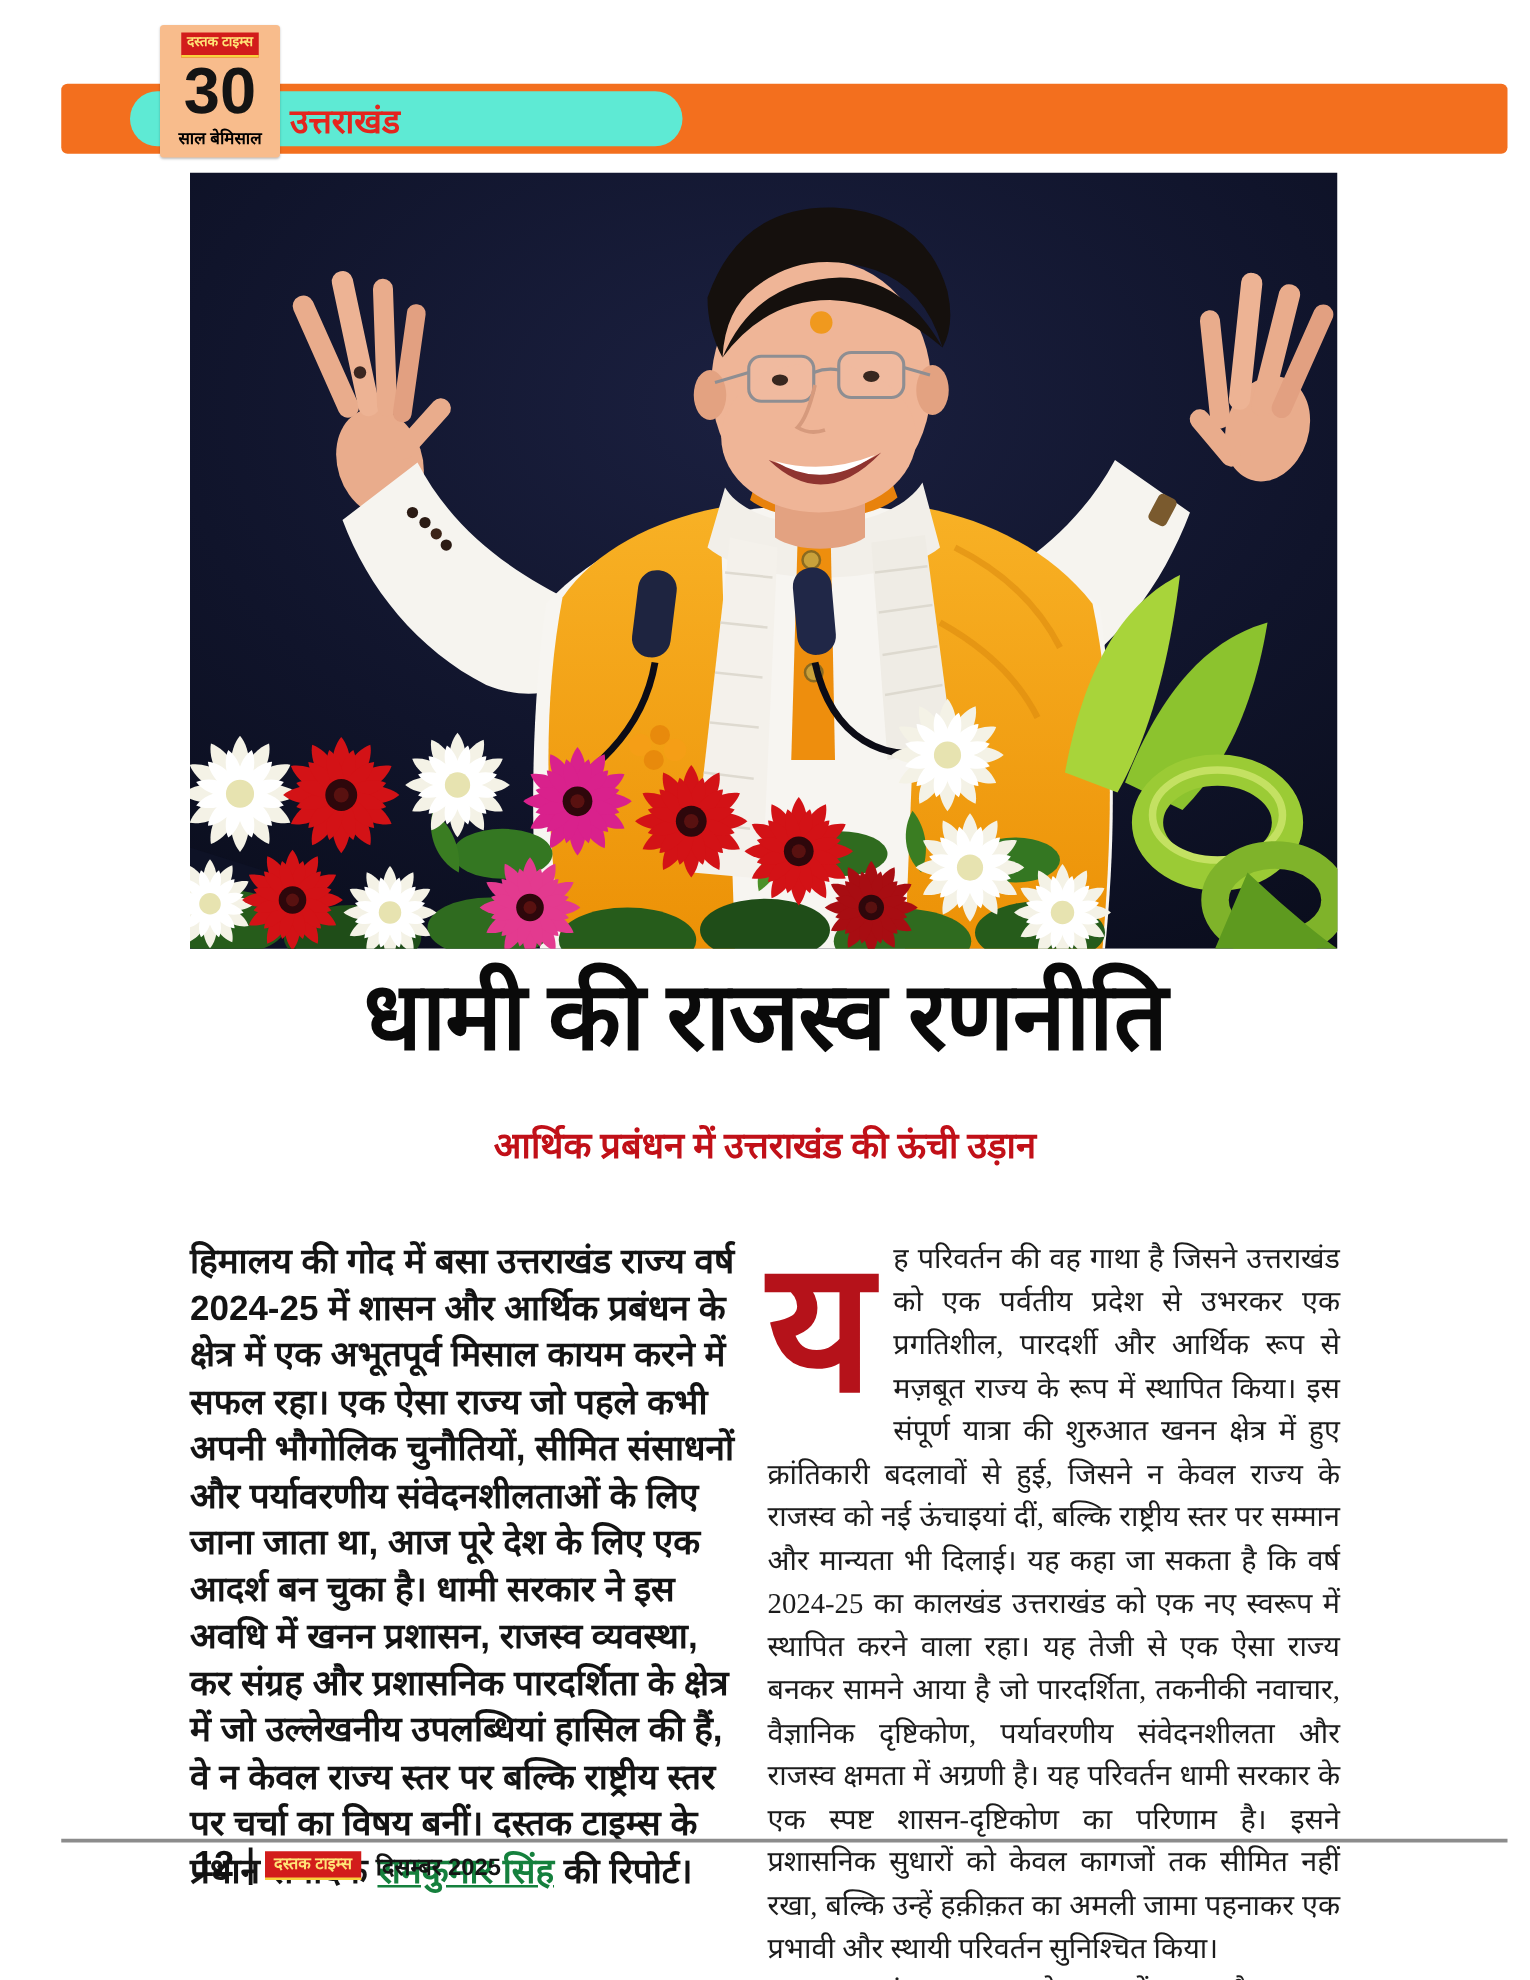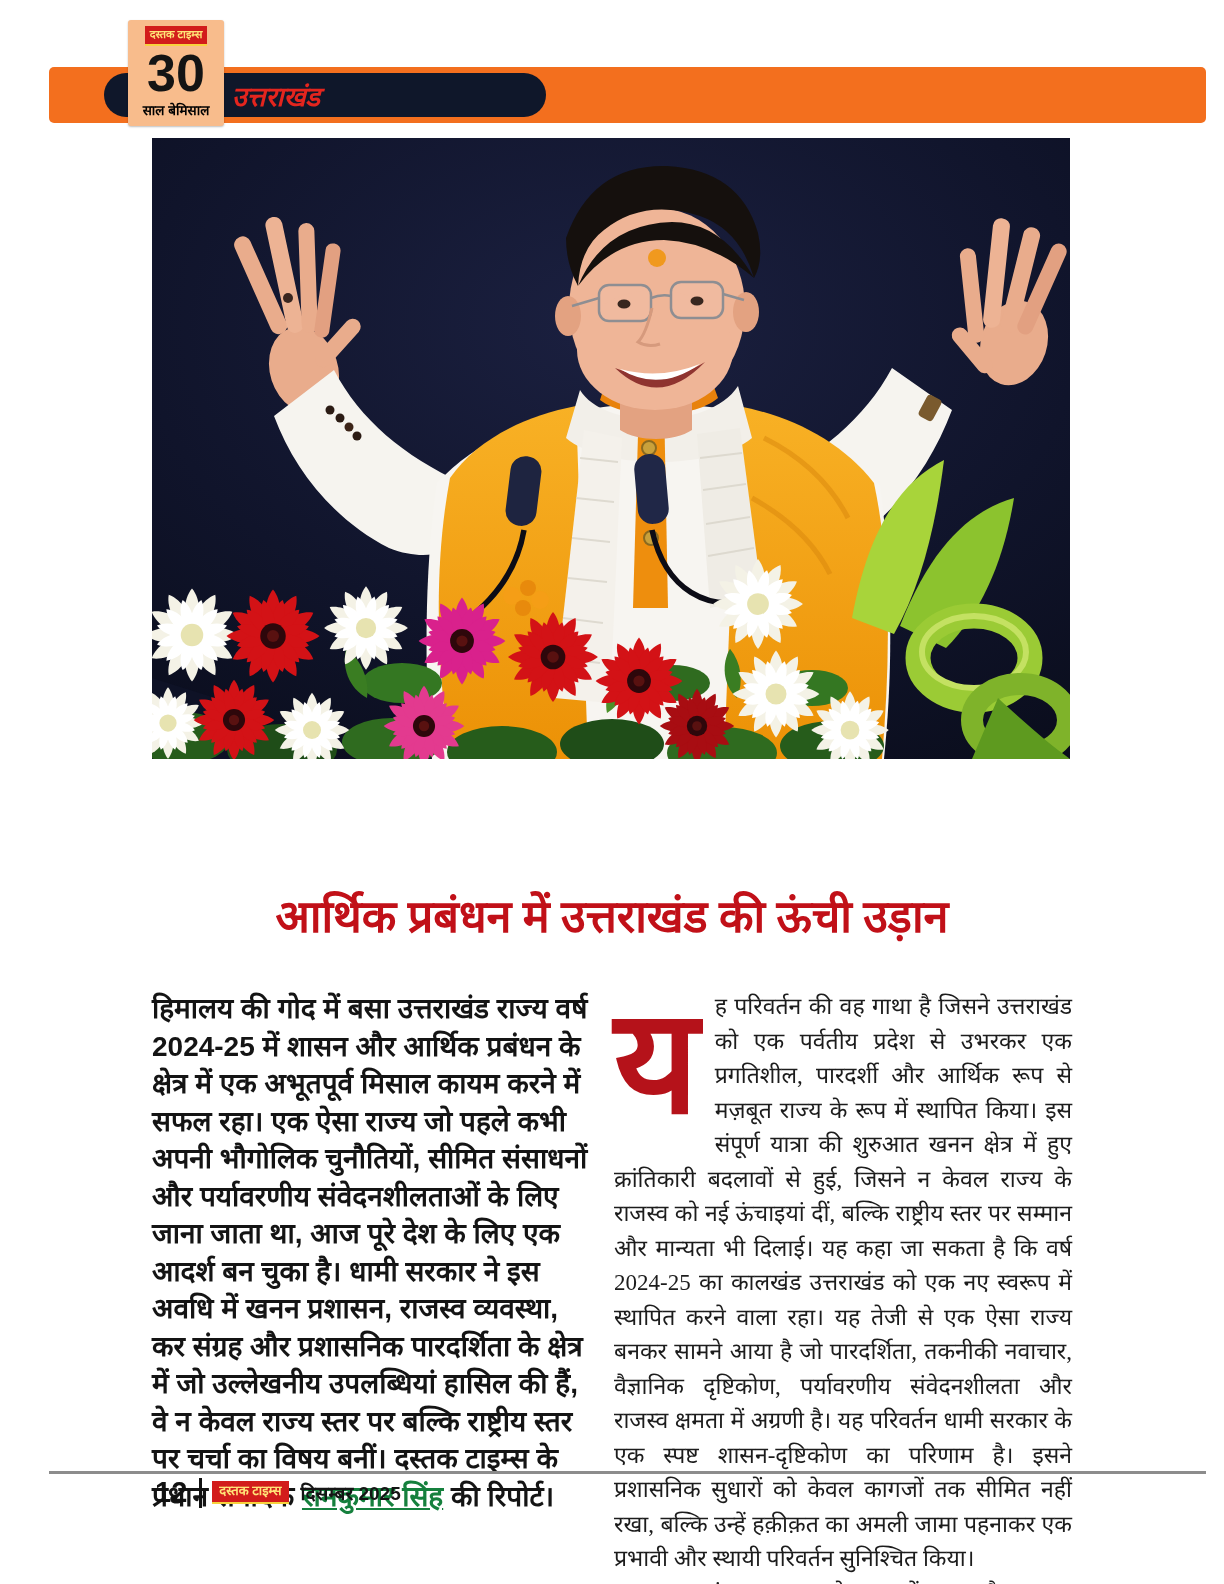--- a/index.html
+++ b/index.html
@@ -3,42 +3,42 @@
 <meta charset="utf-8">
 <style>
   html,body{margin:0;padding:0;background:#ffffff;}
   .page{position:relative;width:1224px;height:1584px;background:#fff;overflow:hidden;
         font-family:"Liberation Serif", serif;}
   [data-interactable]{cursor:default;}
 
   
   .topbar{position:absolute;left:49px;top:67px;width:1157px;height:56px;
           background:#F36F1E;border-radius:5px;}
-  .pill{position:absolute;left:104px;top:73px;width:442px;height:44px;background:#0f172a;
-        border-radius:22px;display:flex;align-items:center;font-style:italic;}
+  .pill{position:absolute;left:104px;top:73px;width:442px;height:44px;background:#5eead4;
+        border-radius:22px;display:flex;align-items:center;}
   .section{margin-left:128px;color:#E4251E;font-weight:700;font-size:27px;
            font-family:"Liberation Sans", sans-serif;}
   .badge{position:absolute;left:128px;top:20px;width:96px;height:106px;background:#F8BC8C;
          border-radius:3px;box-shadow:0 1px 2px rgba(0,0,0,.25);display:flex;flex-direction:column;
          align-items:center;font-family:"Liberation Sans", sans-serif;}
   .badge-logo{margin-top:6px;background:#D21C1B;color:#FFE477;font-weight:700;font-size:11px;
               line-height:15px;padding:1px 5px 2px;border-bottom:2px solid #F7D23E;white-space:nowrap;}
   .badge-num{font-size:52px;font-weight:800;color:#141414;line-height:52px;margin-top:1px;
              font-family:"Liberation Sans", sans-serif;}
   .badge-cap{font-size:13.5px;font-weight:700;color:#000000;margin-top:2px;white-space:nowrap;}
 
   
   .photo{position:absolute;left:152px;top:138px;width:918px;height:621px;margin:0;padding:0;}
   .photo svg{display:block;}
 
   
   h1{position:absolute;left:62px;top:762px;width:1100px;margin:0;text-align:center;
      font-size:76px;line-height:104px;font-weight:800;color:#0A0A0A;letter-spacing:-1px;}
   h2{position:absolute;left:62px;top:886px;width:1100px;margin:0;text-align:center;
-     font-size:45px;line-height:62px;font-weight:700;color:#C11018;}
+     font-size:29px;line-height:62px;font-weight:700;color:#C11018;}
 
   
   .cols{position:absolute;left:152px;top:990px;width:920px;display:flex;}
   .col-left{width:436px;margin-right:26px;}
   .col-left p{margin:0;font-size:28px;line-height:37.5px;font-weight:700;color:#141414;
               font-family:"Liberation Sans", sans-serif;}
   .col-left .red{color:#15803d;text-decoration:underline;}
   .col-right{width:458px;}
   .col-right p{margin:0;font-size:23px;line-height:34.5px;color:#1c1c1c;text-align:justify;}
   .dropcap{float:left;font-size:146px;line-height:0.95;padding:4px 16px 8px 0;color:#B5121A;
@@ -250,20 +250,21 @@
         </g>
 
         <g data-interactable="false" color="#D9218C">
           <use href="#gerbera" transform="translate(310,503) scale(1.4)"></use>
           <use href="#gerbera" color="#E33A8F" transform="translate(272,588) scale(1.3)"></use>
         </g>
       </g>
     </svg>
   </figure>
 
+  <h1 data-interactable="false">धामी की राजस्व रणनीति</h1>
   <h2 data-interactable="false">आर्थिक प्रबंधन में उत्तराखंड की ऊंची उड़ान</h2>
 
   <section class="cols" data-interactable="false">
     <div class="col-left" data-interactable="false">
       <p data-interactable="false"><span data-interactable="false">हिमालय की गोद में बसा उत्तराखंड राज्य वर्ष 2024-25 में शासन और आर्थिक प्रबंधन के क्षेत्र में एक अभूतपूर्व मिसाल कायम करने में सफल रहा। एक ऐसा राज्य जो पहले कभी अपनी भौगोलिक चुनौतियों, सीमित संसाधनों और पर्यावरणीय संवेदनशीलताओं के लिए जाना जाता था, आज पूरे देश के लिए एक आदर्श बन चुका है। धामी सरकार ने इस अवधि में खनन प्रशासन, राजस्व व्यवस्था, कर संग्रह और प्रशासनिक पारदर्शिता के क्षेत्र में जो उल्लेखनीय उपलब्धियां हासिल की हैं, वे न केवल राज्य स्तर पर बल्कि राष्ट्रीय स्तर पर चर्चा का विषय बनीं। दस्तक टाइम्स के प्रधान संपादक </span><span class="red" data-interactable="false">रामकुमार सिंह</span><span data-interactable="false"> की रिपोर्ट।</span></p>
     </div>
     <div class="col-right" data-interactable="false">
       <p class="p1" data-interactable="false"><span class="dropcap" data-interactable="false">य</span><span data-interactable="false">ह परिवर्तन की वह गाथा है जिसने उत्तराखंड को एक पर्वतीय प्रदेश से उभरकर एक प्रगतिशील, पारदर्शी और आर्थिक रूप से मज़बूत राज्य के रूप में स्थापित किया। इस संपूर्ण यात्रा की शुरुआत खनन क्षेत्र में हुए क्रांतिकारी बदलावों से हुई, जिसने न केवल राज्य के राजस्व को नई ऊंचाइयां दीं, बल्कि राष्ट्रीय स्तर पर सम्मान और मान्यता भी दिलाई। यह कहा जा सकता है कि वर्ष 2024-25 का कालखंड उत्तराखंड को एक नए स्वरूप में स्थापित करने वाला रहा। यह तेजी से एक ऐसा राज्य बनकर सामने आया है जो पारदर्शिता, तकनीकी नवाचार, वैज्ञानिक दृष्टिकोण, पर्यावरणीय संवेदनशीलता और राजस्व क्षमता में अग्रणी है। यह परिवर्तन धामी सरकार के एक स्पष्ट शासन-दृष्टिकोण का परिणाम है। इसने प्रशासनिक सुधारों को केवल कागजों तक सीमित नहीं रखा, बल्कि उन्हें हक़ीक़त का अमली जामा पहनाकर एक प्रभावी और स्थायी परिवर्तन सुनिश्चित किया।</span></p>
       <p class="p2" data-interactable="false">उत्तराखंड का खनन क्षेत्र दशकों तक अवैध खनन, भ्रष्टाचार</p>
     </div>

